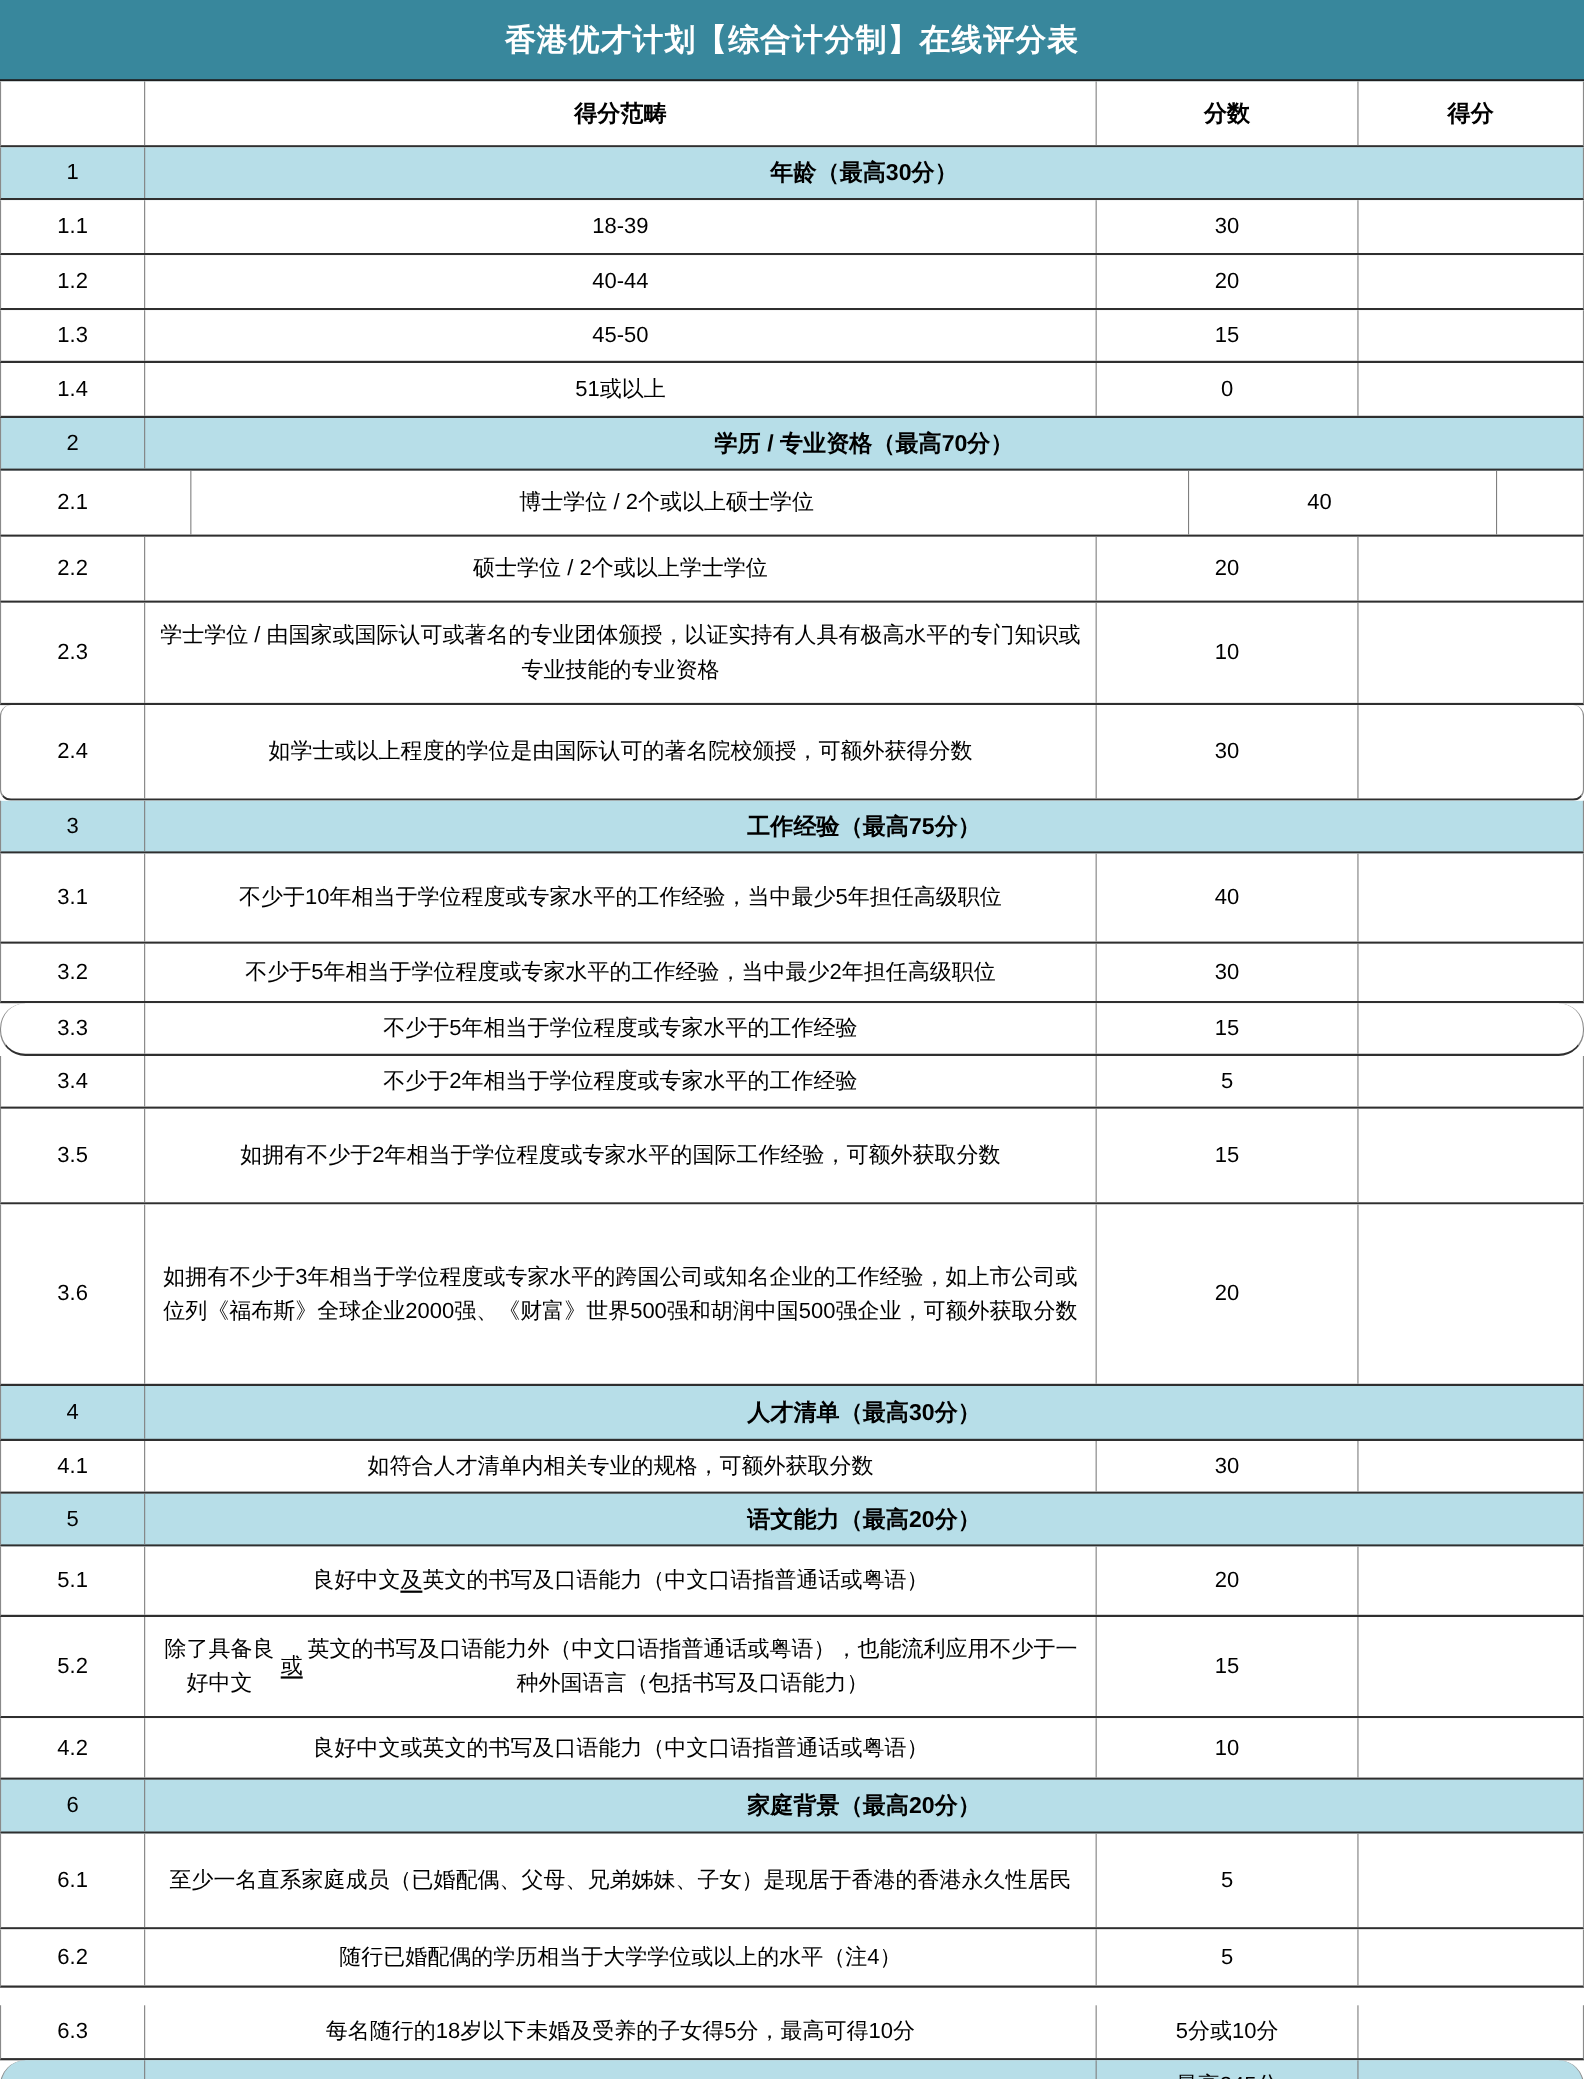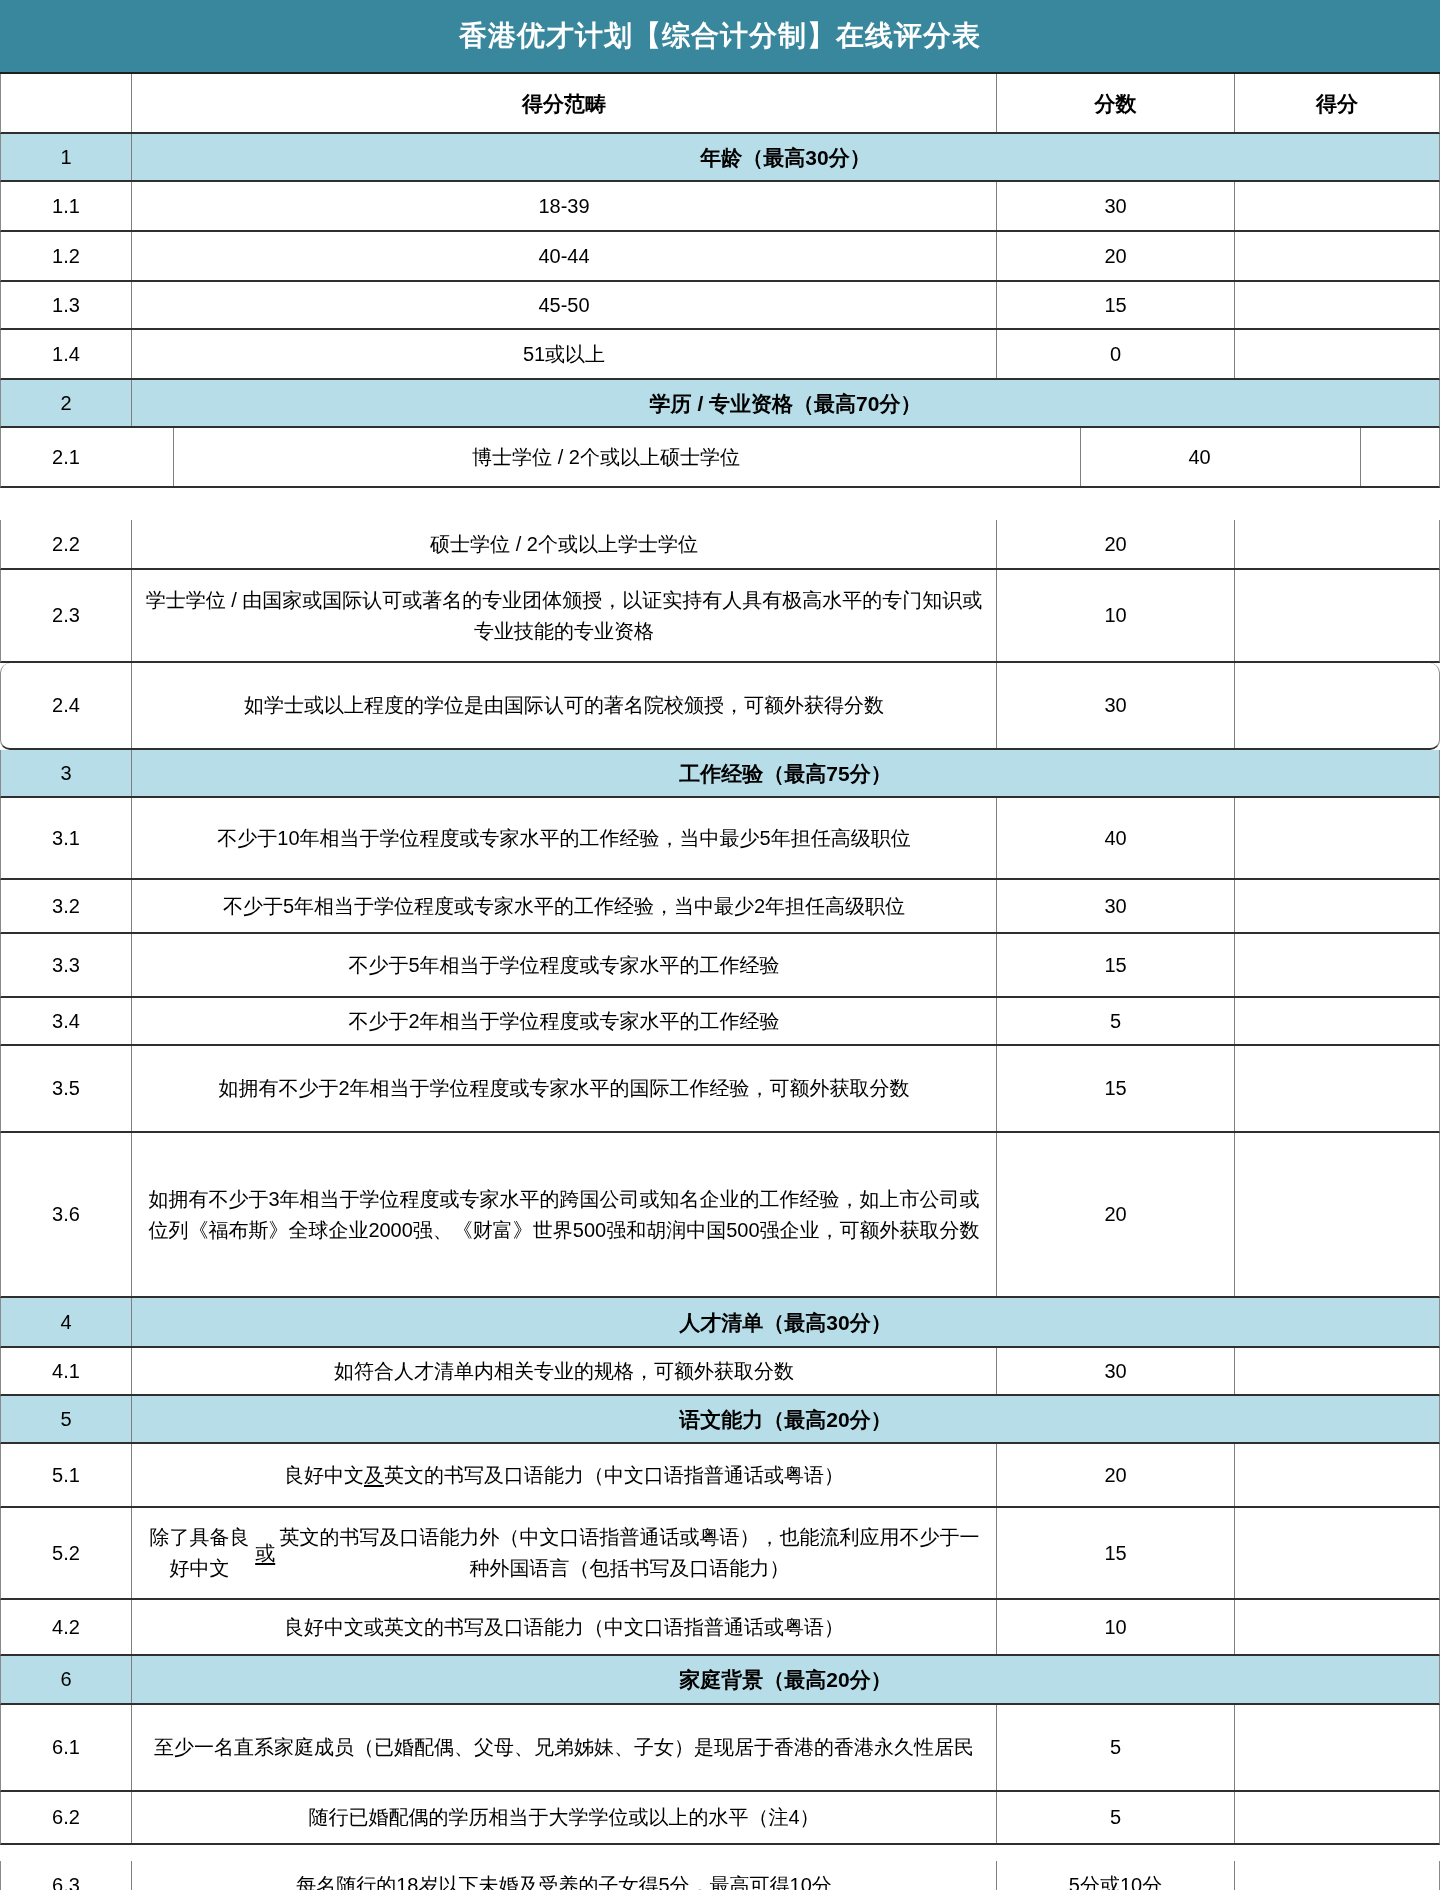--- a/index.html
+++ b/index.html
@@ -102,21 +102,21 @@
       <div class="t-row section-row" style="height: 48px;">
         <div class="cell sec-no">2</div>
         <div class="cell sec-label" style="grid-column: 2 / 5;">学历 / 专业资格（最高70分）</div>
       </div>
       <div class="t-row item-row" style="height: 60px; gap: 42px;">
         <div class="cell">2.1</div>
         <div class="cell">博士学位 / 2个或以上硕士学位</div>
         <div class="cell">40</div>
         <div class="cell"></div>
       </div>
-      <div class="t-row item-row" style="height: 50px; margin-top: 32px;">
+      <div class="t-row item-row" style="height: 60px;">
         <div class="cell">2.2</div>
         <div class="cell">硕士学位 / 2个或以上学士学位</div>
         <div class="cell">20</div>
         <div class="cell"></div>
       </div>
       <div class="t-row item-row" style="height: 93px;">
         <div class="cell">2.3</div>
         <div class="cell">学士学位 / 由国家或国际认可或著名的专业团体颁授，以证实持有人具有极高水平的专门知识或专业技能的专业资格</div>
         <div class="cell">10</div>
         <div class="cell"></div>
@@ -136,21 +136,21 @@
         <div class="cell">不少于10年相当于学位程度或专家水平的工作经验，当中最少5年担任高级职位</div>
         <div class="cell">40</div>
         <div class="cell"></div>
       </div>
       <div class="t-row item-row" style="height: 54px;">
         <div class="cell">3.2</div>
         <div class="cell">不少于5年相当于学位程度或专家水平的工作经验，当中最少2年担任高级职位</div>
         <div class="cell">30</div>
         <div class="cell"></div>
       </div>
-      <div class="t-row item-row" style="height: 64px;">
+      <div class="t-row item-row" style="height: 48px; border-radius: 23px;">
         <div class="cell">3.3</div>
         <div class="cell">不少于5年相当于学位程度或专家水平的工作经验</div>
         <div class="cell">15</div>
         <div class="cell"></div>
       </div>
       <div class="t-row item-row" style="height: 48px;">
         <div class="cell">3.4</div>
         <div class="cell">不少于2年相当于学位程度或专家水平的工作经验</div>
         <div class="cell">5</div>
         <div class="cell"></div>

